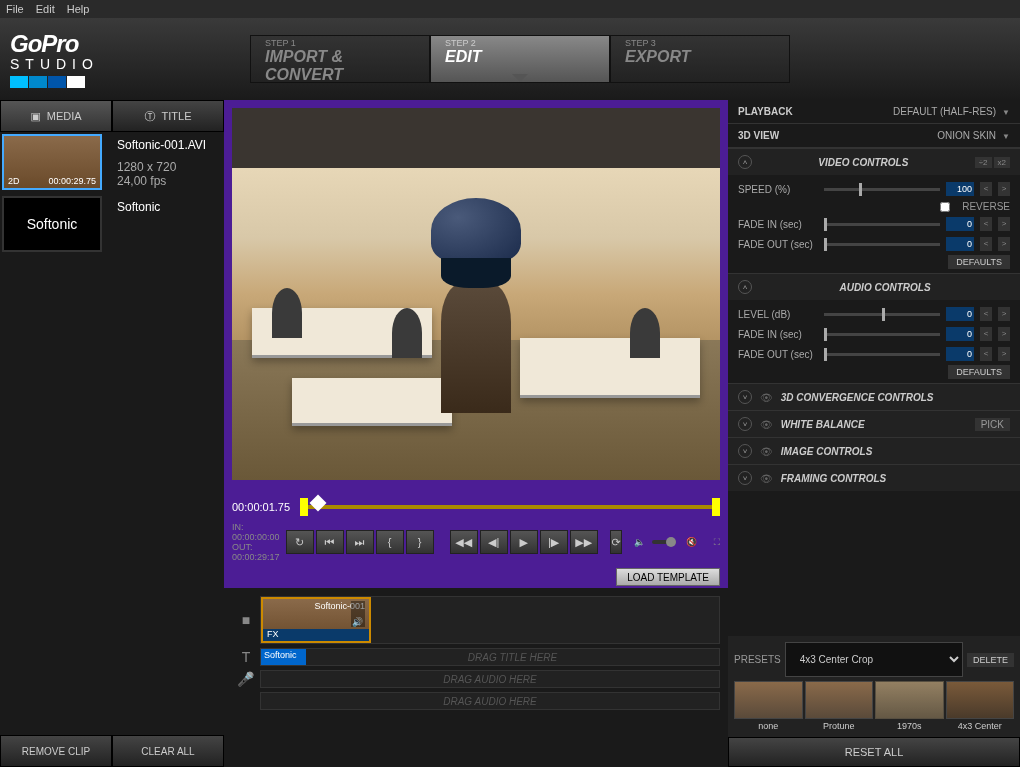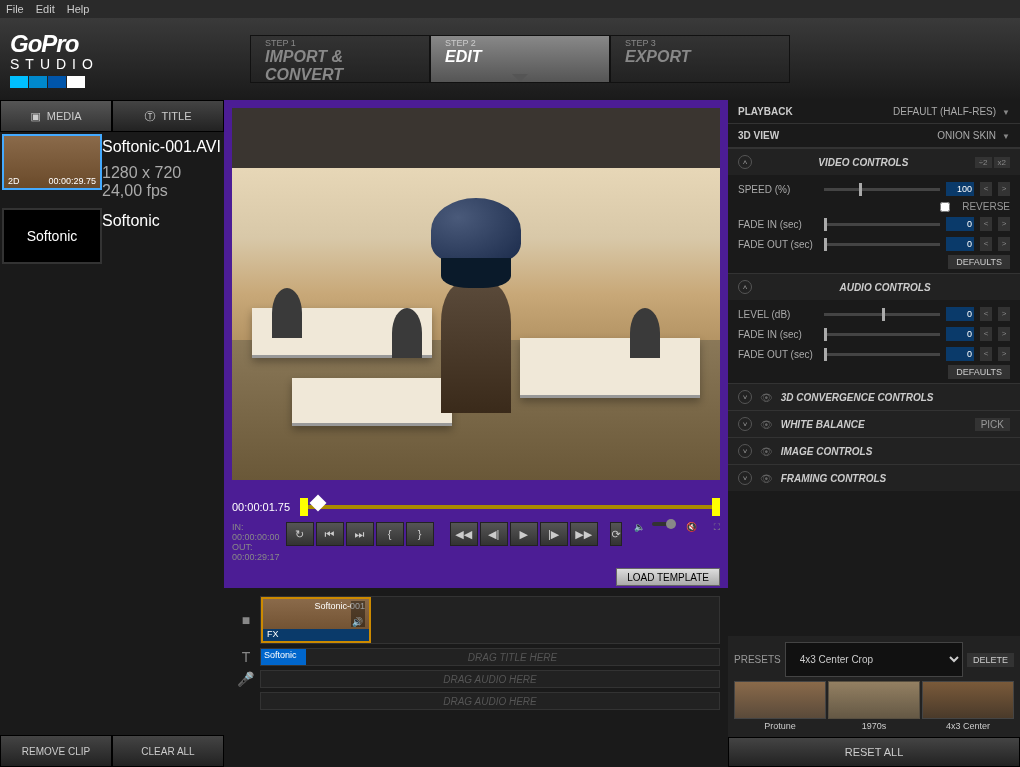--- a/index.html
+++ b/index.html
@@ -24,41 +24,41 @@
 .leftcol{width:224px;background:#1a1a1a;display:flex;flex-direction:column}
 .lefttabs{display:flex;height:32px}
 .lefttab{flex:1;background:linear-gradient(#444,#222);border:1px solid #000;display:flex;align-items:center;justify-content:center;gap:6px;font-size:11px;color:#ccc;cursor:pointer}
 .lefttab.active{background:linear-gradient(#555,#333)}
 .mediaList{flex:1;padding:2px;overflow:auto}
 .clip{display:flex;margin-bottom:4px}
 .thumb{width:100px;height:56px;background:linear-gradient(#8a6a4a,#6a4a2a);border:2px solid #4af;position:relative;font-size:9px;color:#fff}
 .thumb.title{background:#000;border-color:#333;display:flex;align-items:center;justify-content:center;font-size:14px}
 .thumb .bl{position:absolute;bottom:2px;left:4px}
 .thumb .br{position:absolute;bottom:2px;right:4px}
-.clipinfo{flex:1;padding:4px 0;font-size:16px;color:#aaa}
+.clipinfo{flex:1;padding:4px 15px;font-size:12px;color:#aaa}
 .clipinfo .fn{color:#fff;margin-bottom:8px}
 .leftbtns{display:flex;height:32px}
 .leftbtn{flex:1;background:linear-gradient(#444,#222);border:1px solid #000;display:flex;align-items:center;justify-content:center;font-size:10px;color:#ccc;cursor:pointer}
 .center{width:504px;background:#4c1d95;display:flex;flex-direction:column}
 .preview{height:372px;background:#000;margin:8px;position:relative;overflow:hidden}
 .office{position:absolute;inset:0;background:linear-gradient(to bottom,#4a4038 0%,#6a5a48 15%,#e8d8b8 15%,#d8c8a8 35%,#c8a878 50%,#a88858 70%,#786848 100%)}
 .ceiling{position:absolute;top:0;left:0;right:0;height:60px;background:#3a3530}
 .floor{position:absolute;bottom:0;left:0;right:0;height:140px;background:linear-gradient(#8a7858,#6a5838)}
 .desk{position:absolute;background:#f0e8d8;border-bottom:3px solid #999;box-shadow:0 4px 8px rgba(0,0,0,0.3)}
 .person{position:absolute;width:30px;height:50px;background:#3a3a3a;border-radius:50% 50% 0 0}
 .helmet{position:absolute;top:90px;left:50%;transform:translateX(-50%);width:90px;height:100px}
 .helmetTop{width:90px;height:65px;background:radial-gradient(ellipse at 30% 30%,#4a5a7a,#1a2a4a);border-radius:50% 50% 30% 30%}
 .helmetBot{width:70px;height:30px;background:#0a1a2a;border-radius:0 0 40% 40%;margin:-5px auto 0}
 .body2{position:absolute;top:175px;left:50%;transform:translateX(-50%);width:70px;height:130px;background:linear-gradient(#5a4a3a,#3a2a1a);border-radius:30% 30% 0 0}
 .controls{padding:4px 8px}
 .timebar{height:30px;display:flex;align-items:center;font-size:11px;color:#fff;position:relative}
 .scrubber{flex:1;height:4px;background:#aa8a00;margin-left:10px;position:relative}
 .scrubber .mark{position:absolute;width:8px;height:18px;background:#ff0;top:-7px}
 .scrubber .playhead{position:absolute;top:-8px;left:12px;width:12px;height:12px;background:#fff;transform:rotate(45deg)}
-.inout{display:flex;gap:6px;font-size:9px;color:#888}
+.inout{display:flex;align-items:center;gap:6px;font-size:9px;color:#888}
 .transport{display:flex;gap:2px}
 .tbtn{width:28px;height:24px;background:linear-gradient(#555,#333);border:1px solid #222;display:flex;align-items:center;justify-content:center;color:#ccc;font-size:11px;cursor:pointer}
 .volslider{width:60px;height:4px;background:#333;position:relative;border-radius:2px}
 .volslider .dot{position:absolute;right:0;top:-3px;width:10px;height:10px;background:#888;border-radius:50%}
 .loadtmpl{height:22px;display:flex;justify-content:flex-end;padding:2px 8px}
 .loadtmpl button{padding:2px 10px;background:linear-gradient(#ddd,#aaa);border:1px solid #666;font-size:10px;cursor:pointer}
 .timeline{flex:1;background:#1a1a1a;padding:8px;display:flex;flex-direction:column;gap:4px}
 .track{display:flex;align-items:center;height:48px}
 .trackicon{width:28px;color:#888;font-size:14px;text-align:center}
 .trackcontent{flex:1;height:100%;background:#222;border:1px solid #333;position:relative;display:flex}
@@ -392,20 +392,24 @@
 
     <div class="presets">
       <div class="presetshead">
         <span>PRESETS</span>
         <select><option>4x3 Center Crop</option></select>
         <span class="del">DELETE</span>
       </div>
       <div class="presetrow">
         <div class="preset">
             <div class="pthumb"></div>
+            <div class="pname">none</div>
+          </div>
+        <div class="preset">
+            <div class="pthumb"></div>
             <div class="pname">Protune</div>
           </div>
         <div class="preset">
             <div class="pthumb sepia"></div>
             <div class="pname">1970s</div>
           </div>
         <div class="preset">
             <div class="pthumb crop"></div>
             <div class="pname">4x3 Center</div>
           </div>

